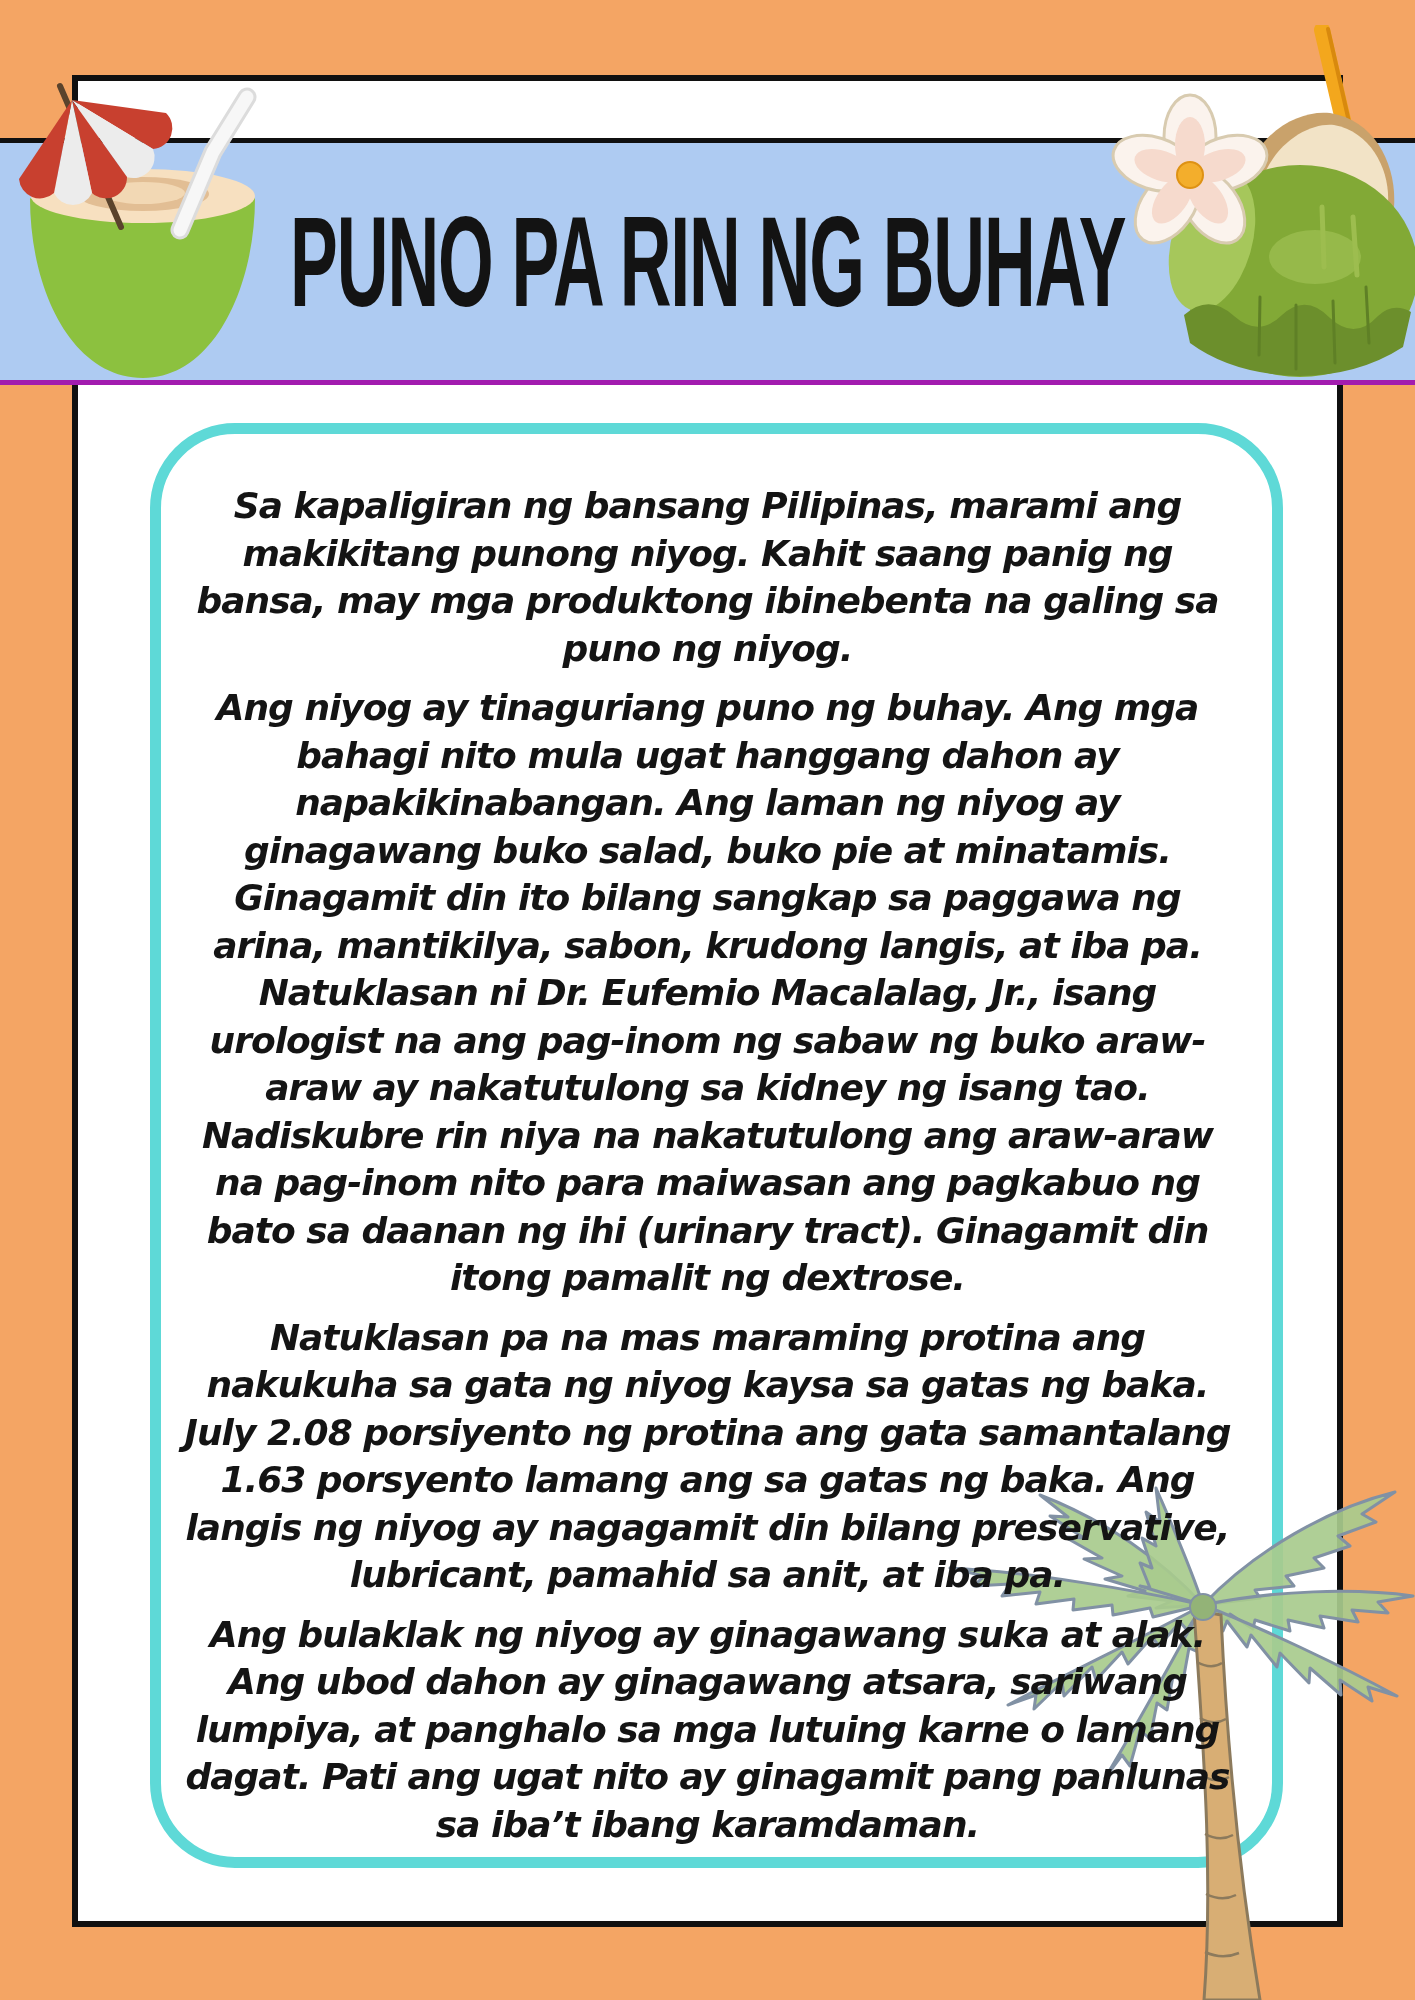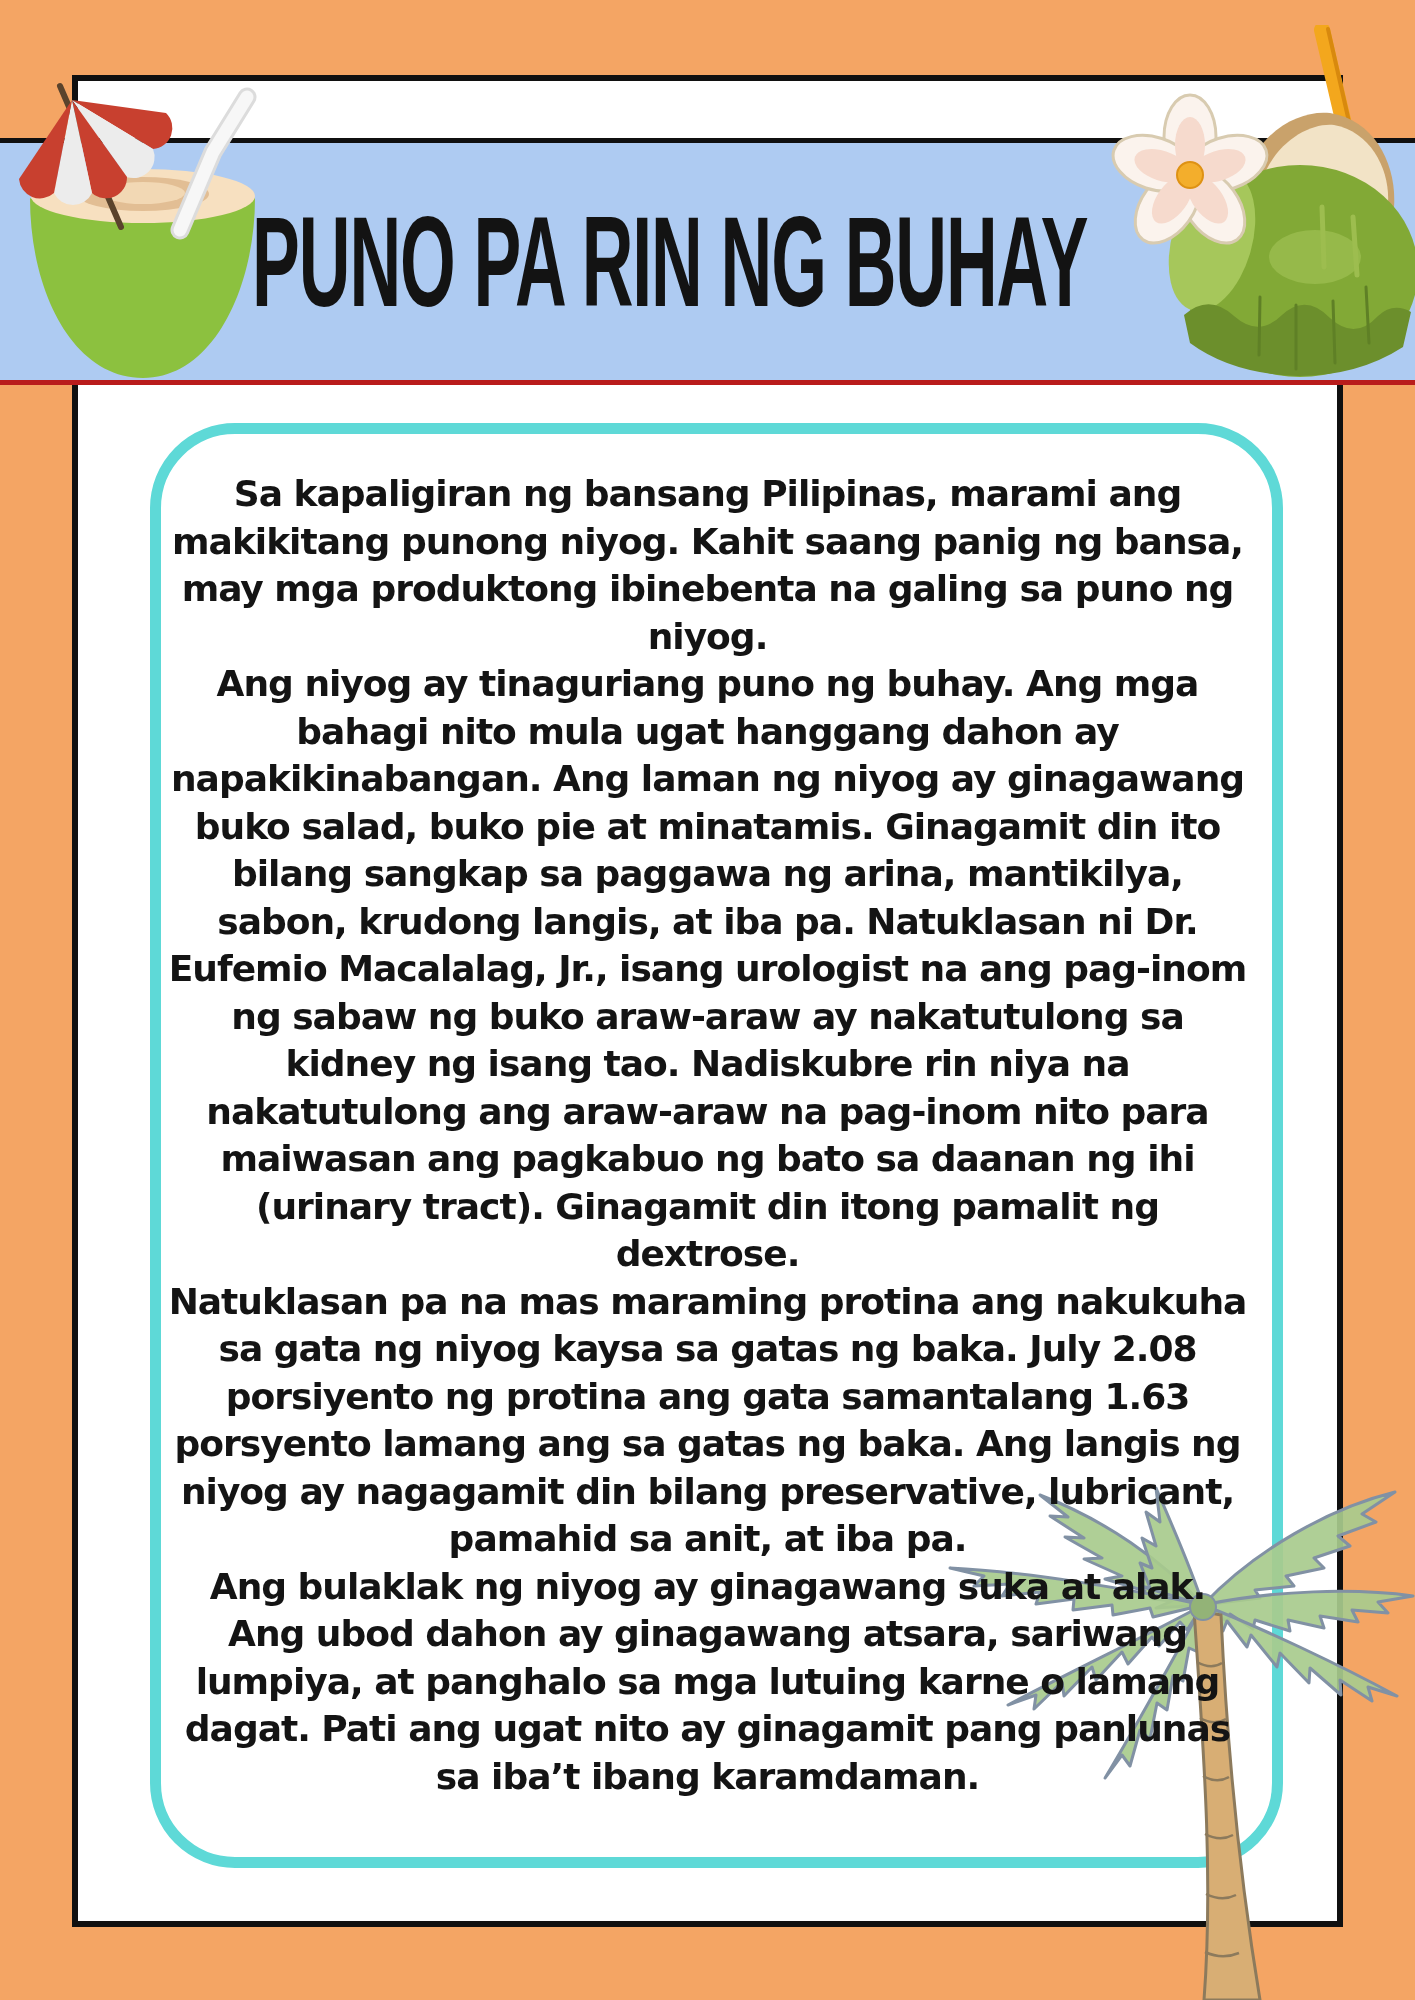--- a/index.html
+++ b/index.html
@@ -6,38 +6,38 @@
   #page{
     position:relative;width:1415px;height:2000px;overflow:hidden;
     background:#F4A564;font-family:"DejaVu Sans",sans-serif;
   }
   .card{
     position:absolute;left:72px;top:75px;width:1271px;height:1852px;
     box-sizing:border-box;background:#FFFFFF;border:6px solid #101010;z-index:1;
   }
   .band{
     position:absolute;left:0;top:138px;width:100%;height:247px;box-sizing:border-box;
-    background:#AECBF2;border-top:5px solid #101010;border-bottom:5px solid #b91c1c;
-    z-index:2;display:flex;align-items:center;justify-content:flex-end;
+    background:#AECBF2;border-top:5px solid #101010;border-bottom:5px solid #a21caf;
+    z-index:2;display:flex;align-items:center;justify-content:center;
   }
   .title{
     font-family:"Liberation Sans",sans-serif;font-weight:700;font-size:128px;
     color:#131313;letter-spacing:-2px;white-space:nowrap;
     transform:scaleX(0.56);transform-origin:center;line-height:1;
   }
   .tealbox{
     position:absolute;left:150px;top:423px;width:1133px;height:1445px;box-sizing:border-box;
     border:11px solid #5ED9D7;border-radius:85px;z-index:3;background:transparent;
   }
   .textwrap{
     position:absolute;left:167px;top:470px;width:1081px;z-index:10;
     font-size:36px;font-weight:bold;line-height:1.32;letter-spacing:-1px;
     color:#141414;text-align:center;
   }
-  .textwrap p{margin:0;padding:0;}
+  .textwrap p{margin:12px;padding:0;font-style:italic;}
   .illu{position:absolute;z-index:20;}
   .palm{position:absolute;left:900px;top:1400px;z-index:5;}
 </style>
 </head>
 <body>
 
 <div id="page">
 
   <div class="card"></div>
 

